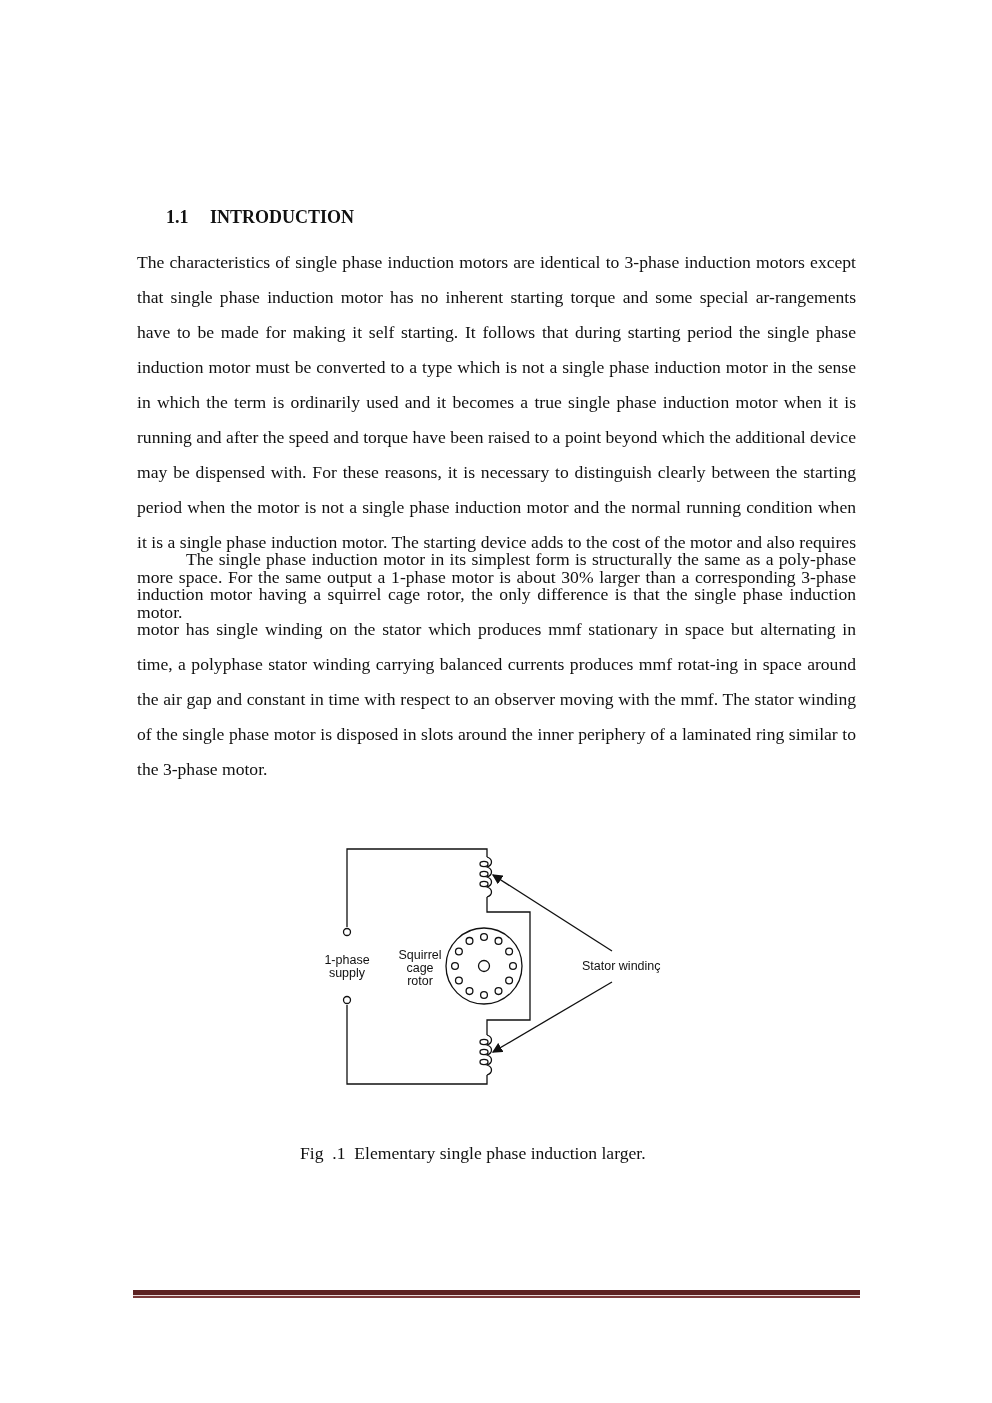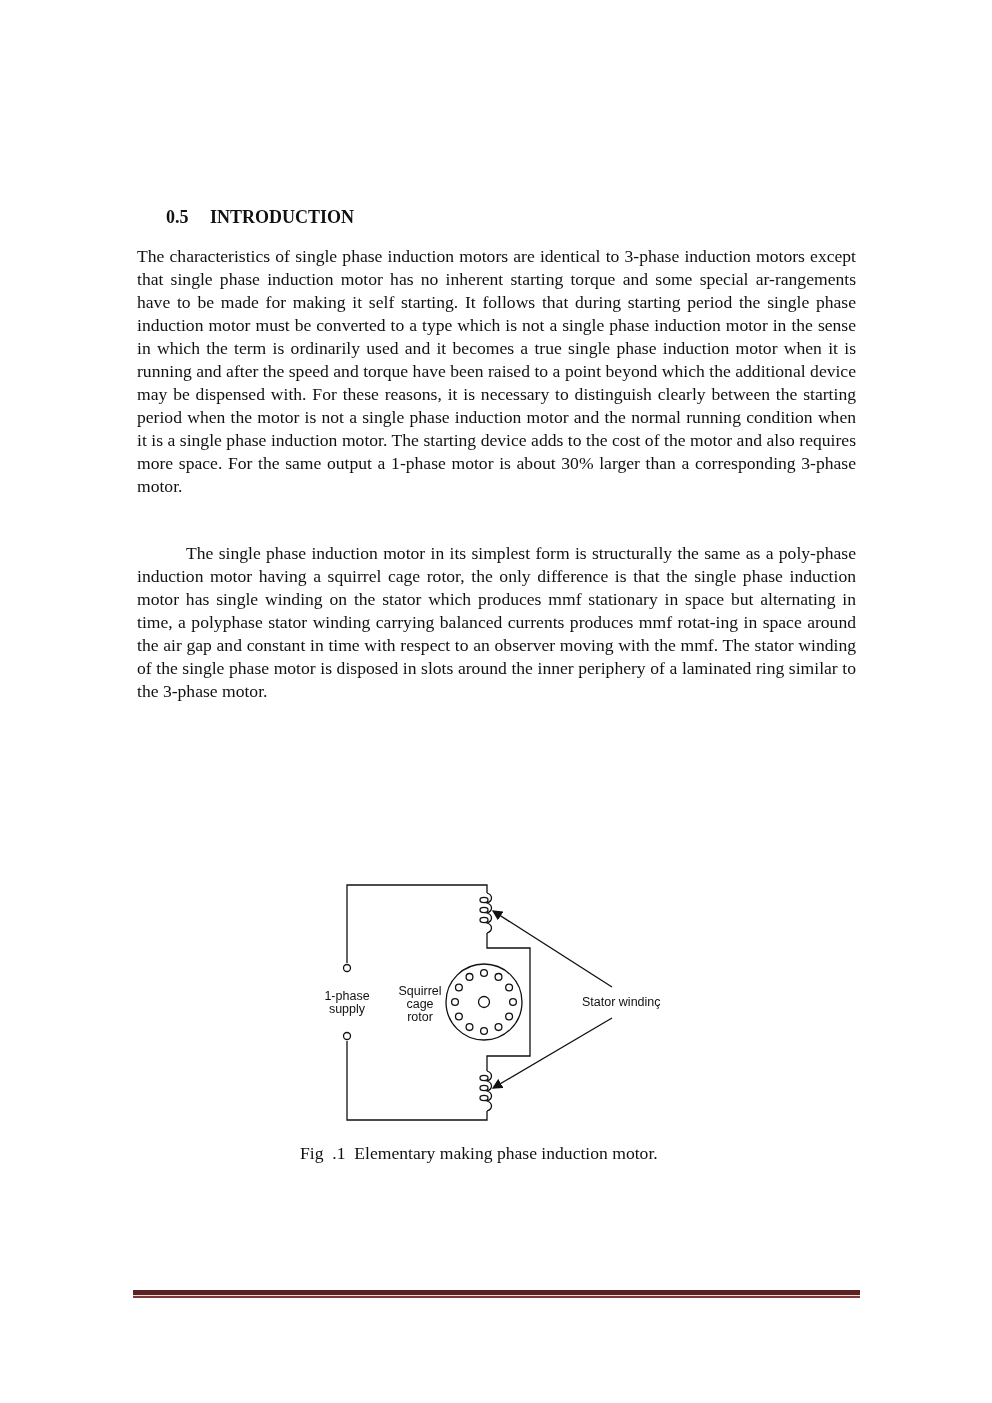--- a/index.html
+++ b/index.html
@@ -3,39 +3,39 @@
 <meta charset="utf-8">
 <style>
   html, body { margin: 0; padding: 0; background: #ffffff; }
   body { width: 992px; height: 1403px; position: relative; overflow: hidden;
          font-family: "Liberation Serif", "DejaVu Serif", serif; color: #111; }
   .page { position: absolute; left: 0; top: 0; width: 992px; height: 1403px; }
   .heading { position: absolute; left: 166px; top: 207px; font-size: 18px; font-weight: bold;
              letter-spacing: 0; }
   .heading .num { display: inline-block; width: 44px; }
   .body-text { position: absolute; left: 137px; width: 719px; font-size: 17.6px;
-               line-height: 23px; text-align: justify; margin: 0; }
+               line-height: 35px; text-align: justify; margin: 0; }
   .p1 { top: 245px; }
   .p2 { top: 542px; text-indent: 49px; }
-  .figure { position: absolute; left: 310px; top: 873px; width: 370px; height: 260px; }
+  .figure { position: absolute; left: 310px; top: 837px; width: 370px; height: 260px; }
   .figure svg { width: 370px; height: 260px; display: block; }
   .fig-label { font-family: "Liberation Sans", "DejaVu Sans", sans-serif; font-size: 12.5px; fill: #111; }
   .caption { position: absolute; left: 300px; top: 1143px; font-size: 17.6px; white-space: pre; }
   .footer-rule { position: absolute; left: 133px; top: 1290px; width: 727px; }
   .footer-rule .thick { height: 5px; background: #5c2222; }
   .footer-rule .gap { height: 1px; background: #e8d8d8; }
   .footer-rule .thin { height: 2px; background: #7a3a3a; }
 </style>
 </head>
 <body>
 
 <div class="page">
 
   <div class="heading">
-    <span class="num">0.5</span><span>INTRODUCTION</span>
+    <span class="num">1.1</span><span>INTRODUCTION</span>
   </div>
 
   <p class="body-text p1">The characteristics of single phase induction motors are identical to 3-phase induction motors except that single phase induction motor has no inherent starting torque and some special ar-rangements have to be made for making it self starting. It follows that during starting period the single phase induction motor must be converted to a type which is not a single phase induction motor in the sense in which the term is ordinarily used and it becomes a true single phase induction motor when it is running and after the speed and torque have been raised to a point beyond which the additional device may be dispensed with. For these reasons, it is necessary to distinguish clearly between the starting period when the motor is not a single phase induction motor and the normal running condition when it is a single phase induction motor. The starting device adds to the cost of the motor and also requires more space. For the same output a 1-phase motor is about 30% larger than a corresponding 3-phase motor.</p>
   <p class="body-text p2">The single phase induction motor in its simplest form is structurally the same as a poly-phase induction motor having a squirrel cage rotor, the only difference is that the single phase induction motor has single winding on the stator which produces mmf stationary in space but alternating in time, a polyphase stator winding carrying balanced currents produces mmf rotat-ing in space around the air gap and constant in time with respect to an observer moving with the mmf. The stator winding of the single phase motor is disposed in slots around the inner periphery of a laminated ring similar to the 3-phase motor.</p>
 
   <div class="figure">
     <svg viewBox="0 0 370 260" xmlns="http://www.w3.org/2000/svg">
       <defs>
         <marker id="arrowhead" markerWidth="8" markerHeight="8" refX="7" refY="4" orient="auto">
           <path d="M0,0 L8,4 L0,8 z" fill="#111"></path>
@@ -88,20 +88,20 @@
       </g>
       <text class="fig-label" x="37" y="127" text-anchor="middle">1-phase</text>
       <text class="fig-label" x="37" y="140" text-anchor="middle">supply</text>
       <text class="fig-label" x="110" y="122" text-anchor="middle">Squirrel</text>
       <text class="fig-label" x="110" y="135" text-anchor="middle">cage</text>
       <text class="fig-label" x="110" y="148" text-anchor="middle">rotor</text>
       <text class="fig-label" x="272" y="133">Stator windinç</text>
     </svg>
   </div>
 
-  <div class="caption">Fig  .1  Elementary making phase induction motor.</div>
+  <div class="caption">Fig  .1  Elementary single phase induction larger.</div>
 
   <div class="footer-rule">
     <div class="thick"></div>
     <div class="gap"></div>
     <div class="thin"></div>
   </div>
 </div>
 
 </body></html>

